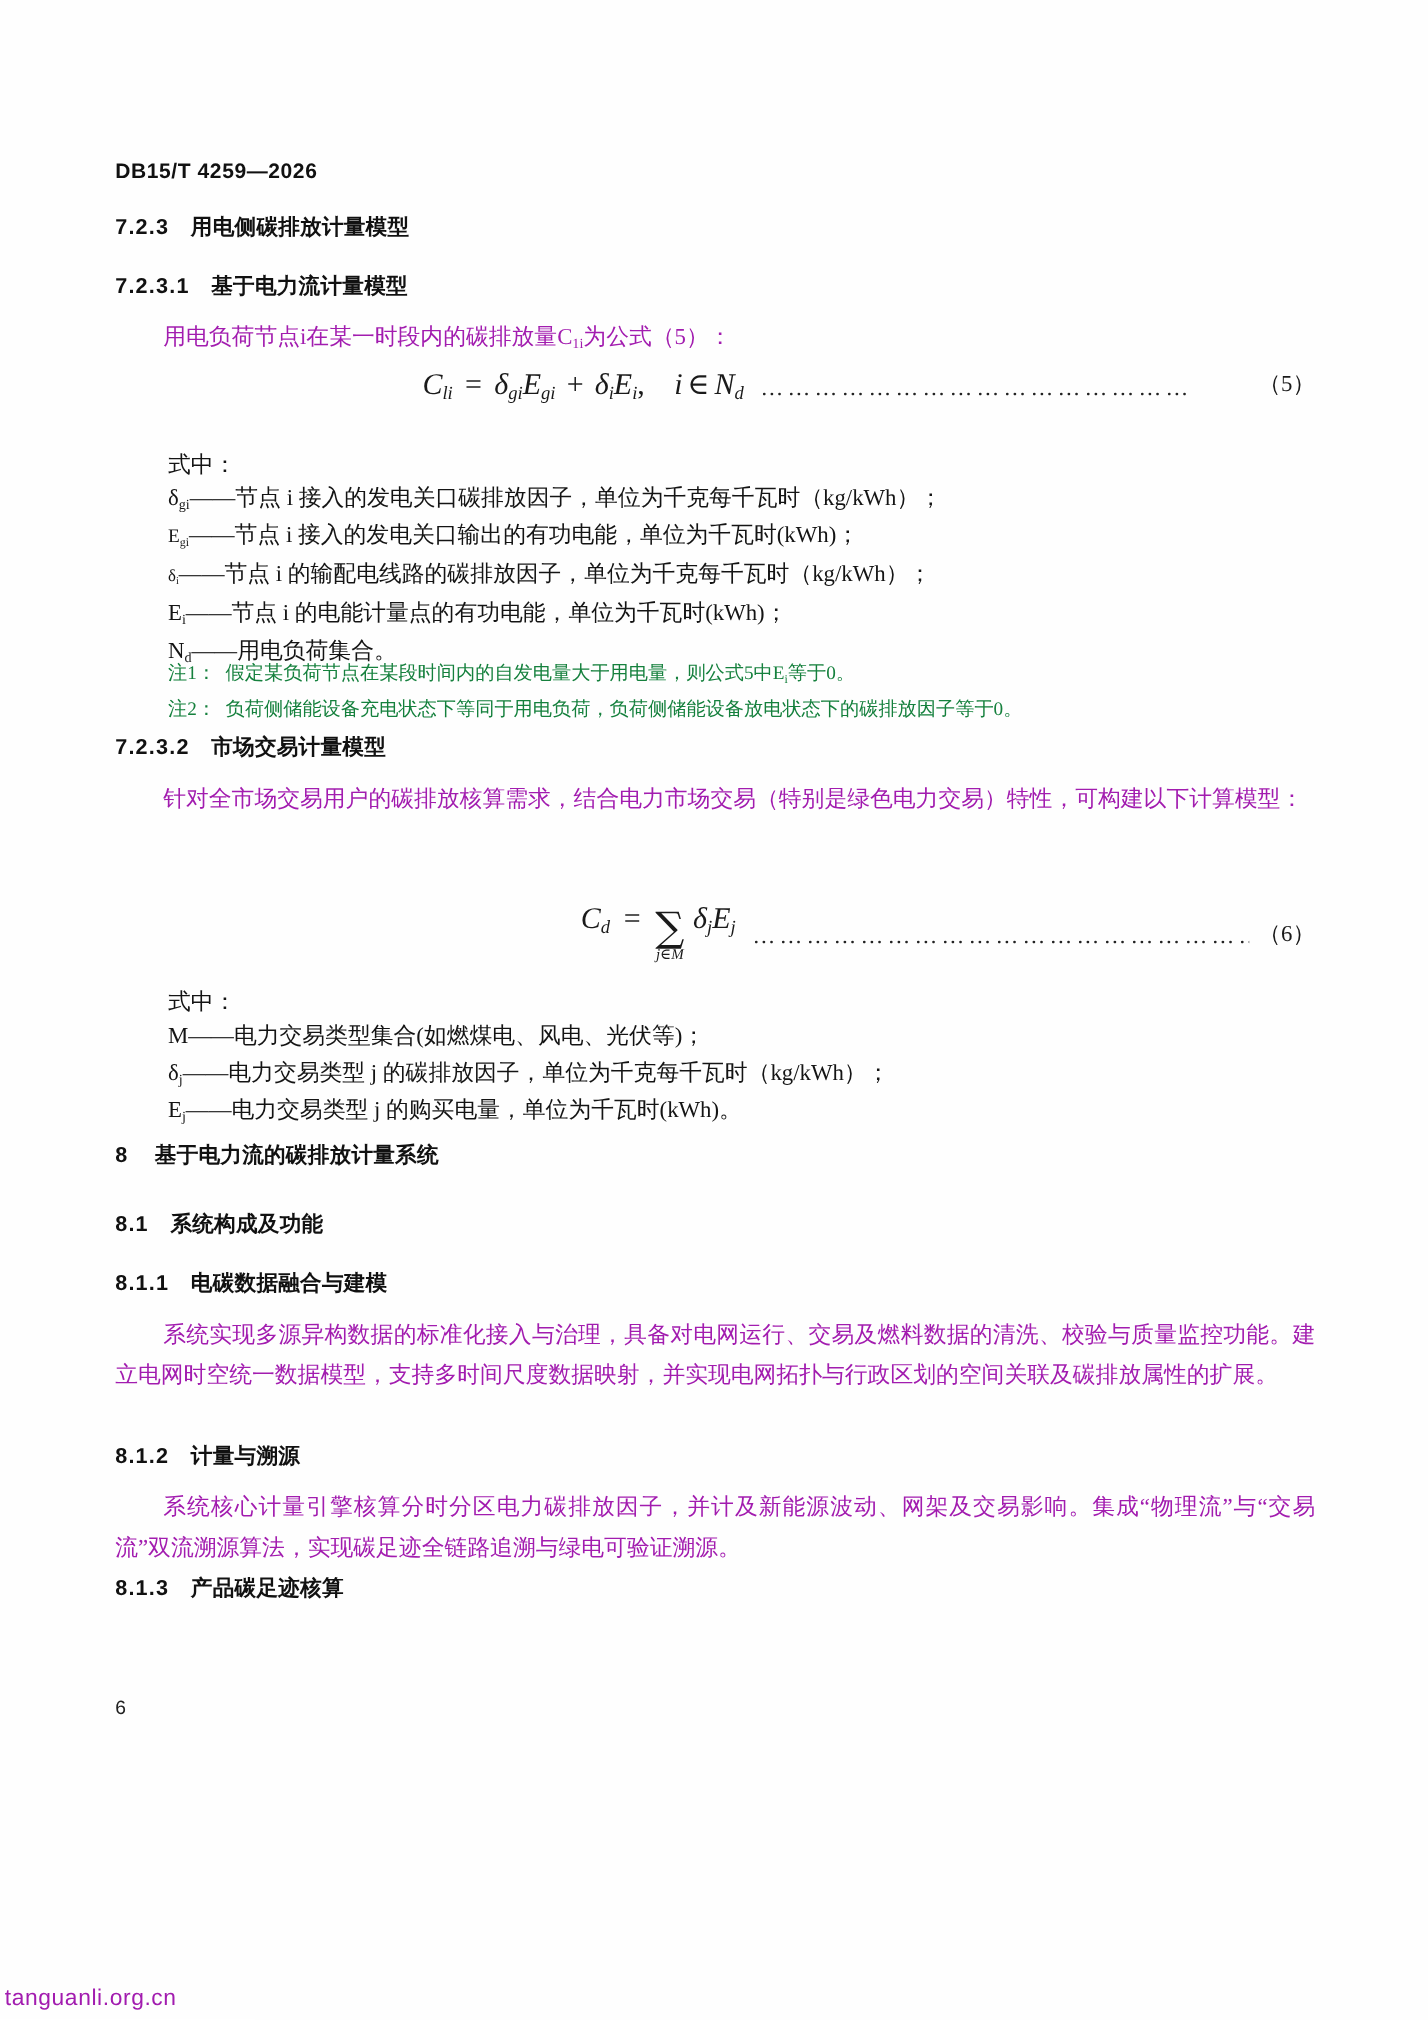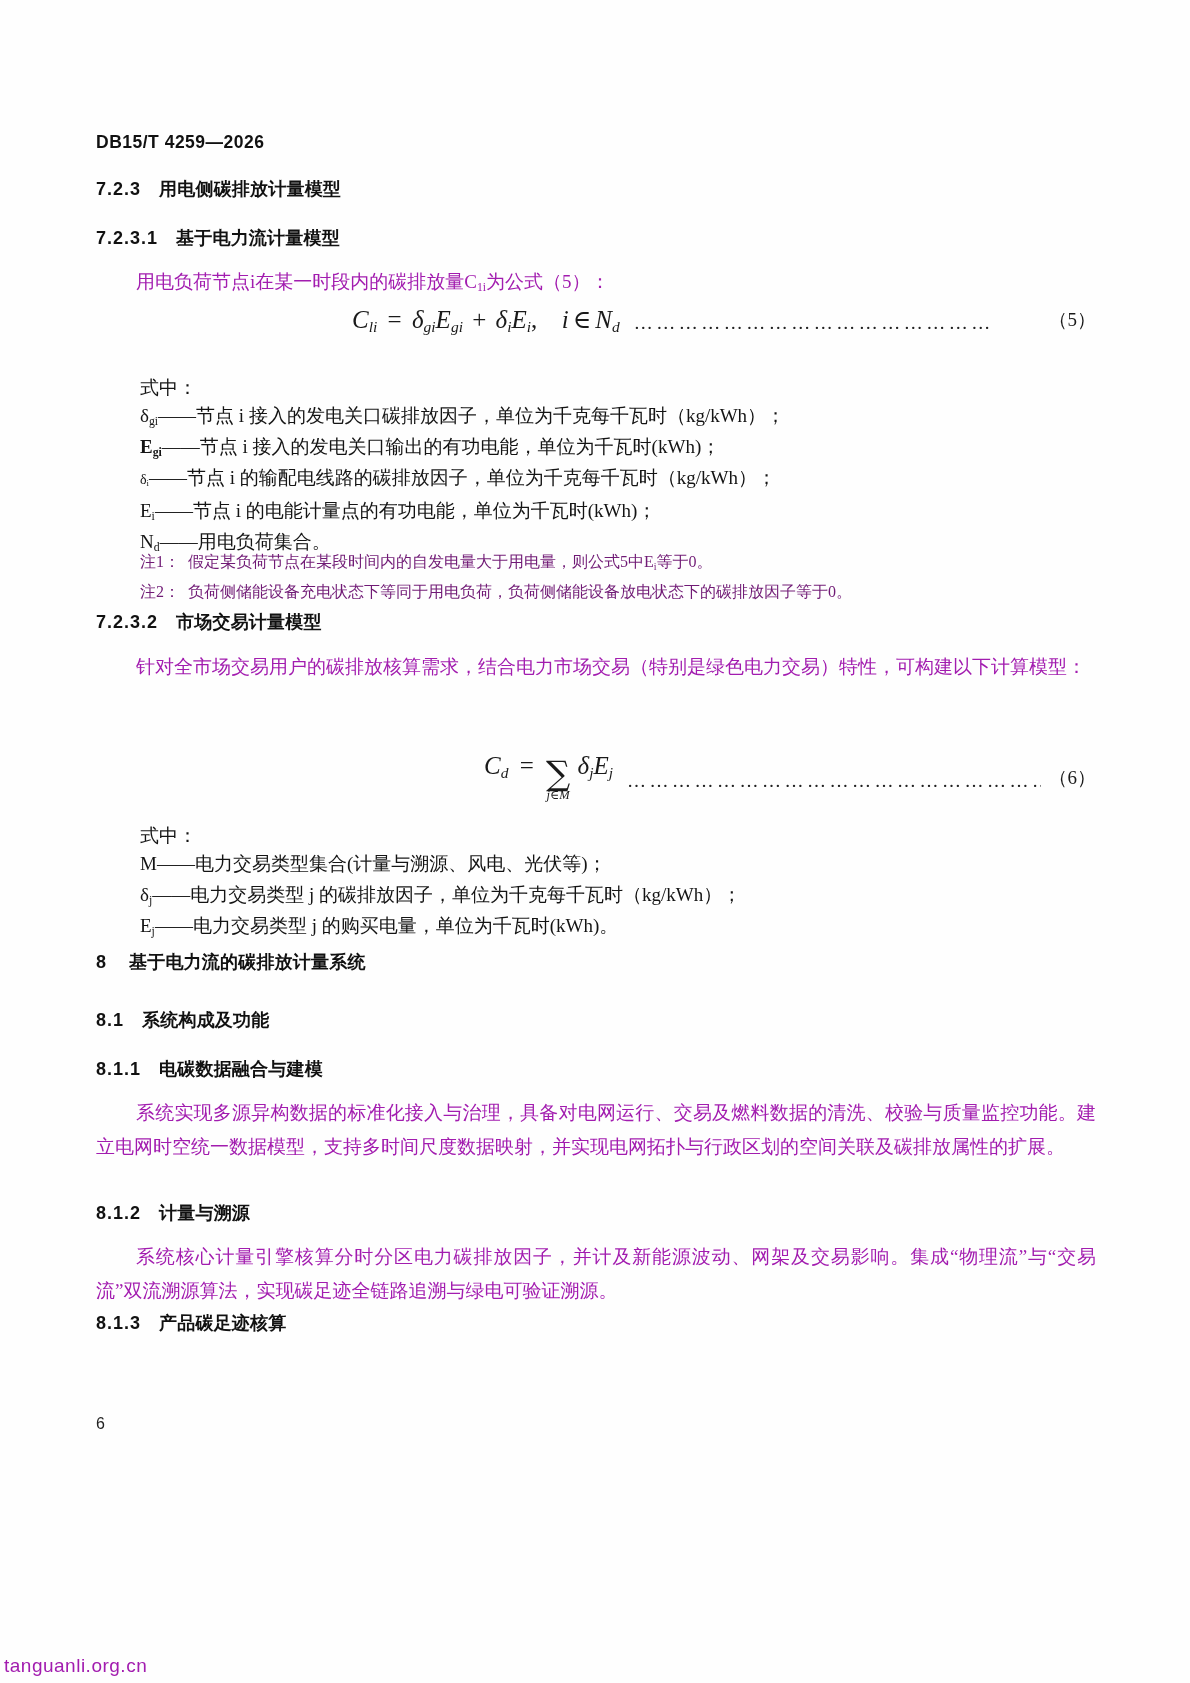--- a/index.html
+++ b/index.html
@@ -65,21 +65,21 @@
     font-size: 19px;
     line-height: 31px;
     color: #141414;
     white-space: nowrap;
   }
 
   .note {
     font-family: "Liberation Serif", "DejaVu Serif", serif;
     font-size: 16px;
     line-height: 30px;
-    color: #701a75;
+    color: #15803d;
   }
   .note .lbl { margin-right: 8px; }
 
   
   .formula-row {
     display: flex;
     align-items: center;
     justify-content: flex-start;
   }
   .math {
@@ -189,21 +189,21 @@
       <span class="eqno">（5）</span>
     </div>
 
     <div class="defline" style="position:absolute; top:372px; left:44px;">式中：</div>
 
     <div style="position:absolute; top:400px; left:44px;">
       <div class="defline">
         <span class="math" style="font-size:19px; font-style:normal;"><span>δ</span><sub class="up">gi</sub></span><span>——</span><span>节点 i 接入的发电关口碳排放因子，单位为千克每千瓦时（kg/kWh）；</span>
       </div>
       <div class="defline">
-        <span class="math" style="font-size:19px; font-style:normal;font-weight:bold;"><span>E</span><sub class="up">gi</sub></span><span>——</span><span>节点 i 接入的发电关口输出的有功电能，单位为千瓦时(kWh)；</span>
+        <span class="math" style="font-size:16px; font-style:normal;"><span>E</span><sub class="up">gi</sub></span><span>——</span><span>节点 i 接入的发电关口输出的有功电能，单位为千瓦时(kWh)；</span>
       </div>
       <div class="defline">
         <span class="math" style="font-size:14px; font-style:normal;"><span>δ</span><sub class="up">i</sub></span><span>——</span><span>节点 i 的输配电线路的碳排放因子，单位为千克每千瓦时（kg/kWh）；</span>
       </div>
       <div class="defline">
         <span class="math" style="font-size:19px; font-style:normal;"><span>E</span><sub class="up">i</sub></span><span>——</span><span>节点 i 的电能计量点的有功电能，单位为千瓦时(kWh)；</span>
       </div>
       <div class="defline">
         <span class="math" style="font-size:19px; font-style:normal;"><span>N</span><sub class="up">d</sub></span><span>——</span><span>用电负荷集合。</span>
       </div>
@@ -237,21 +237,21 @@
         <span>δ</span><sub>j</sub><span>E</span><sub>j</sub>
       </span>
       <span class="leader">…………………………………………………</span>
       <span class="eqno">（6）</span>
     </div>
 
     <div class="defline" style="position:absolute; top:820px; left:44px;">式中：</div>
 
     <div style="position:absolute; top:848px; left:44px;">
       <div class="defline">
-        <span class="math" style="font-size:19px; font-style:normal;"><span>M</span><sub class="up"></sub></span><span>——</span><span>电力交易类型集合(计量与溯源、风电、光伏等)；</span>
+        <span class="math" style="font-size:19px; font-style:normal;"><span>M</span><sub class="up"></sub></span><span>——</span><span>电力交易类型集合(如燃煤电、风电、光伏等)；</span>
       </div>
       <div class="defline">
         <span class="math" style="font-size:19px; font-style:normal;"><span>δ</span><sub class="up">j</sub></span><span>——</span><span>电力交易类型 j 的碳排放因子，单位为千克每千瓦时（kg/kWh）；</span>
       </div>
       <div class="defline">
         <span class="math" style="font-size:19px; font-style:normal;"><span>E</span><sub class="up">j</sub></span><span>——</span><span>电力交易类型 j 的购买电量，单位为千瓦时(kWh)。</span>
       </div>
     </div>
 
     <div class="h-clause" style="position:absolute; top:950px; left:0;">

